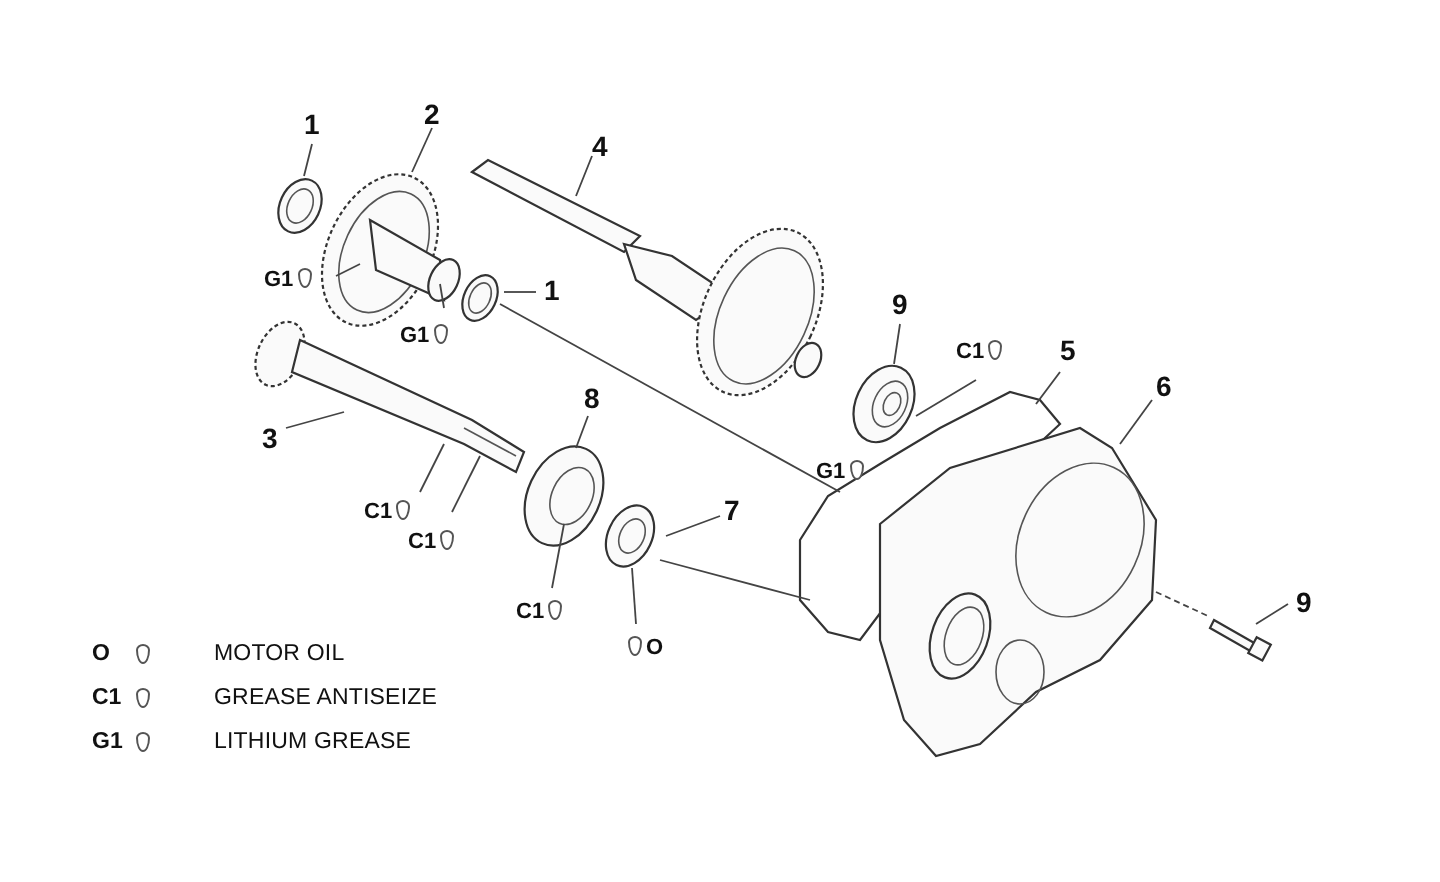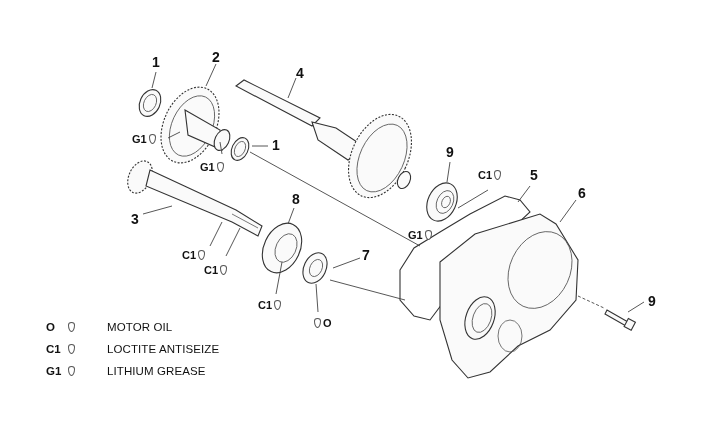--- a/index.html
+++ b/index.html
@@ -135,21 +135,21 @@
 
 <div class="legend">
   <div class="legend-row">
     <span class="legend-code">O</span>
     <span class="drop"></span>
     <span class="legend-text">MOTOR OIL</span>
   </div>
   <div class="legend-row">
     <span class="legend-code">C1</span>
     <span class="drop"></span>
-    <span class="legend-text">LOCTITE ANTISEIZE</span>
+    <span class="legend-text">GREASE ANTISEIZE</span>
   </div>
   <div class="legend-row">
     <span class="legend-code">G1</span>
     <span class="drop"></span>
     <span class="legend-text">LITHIUM GREASE</span>
   </div>
 </div>
 </div>
 
 </body></html>

